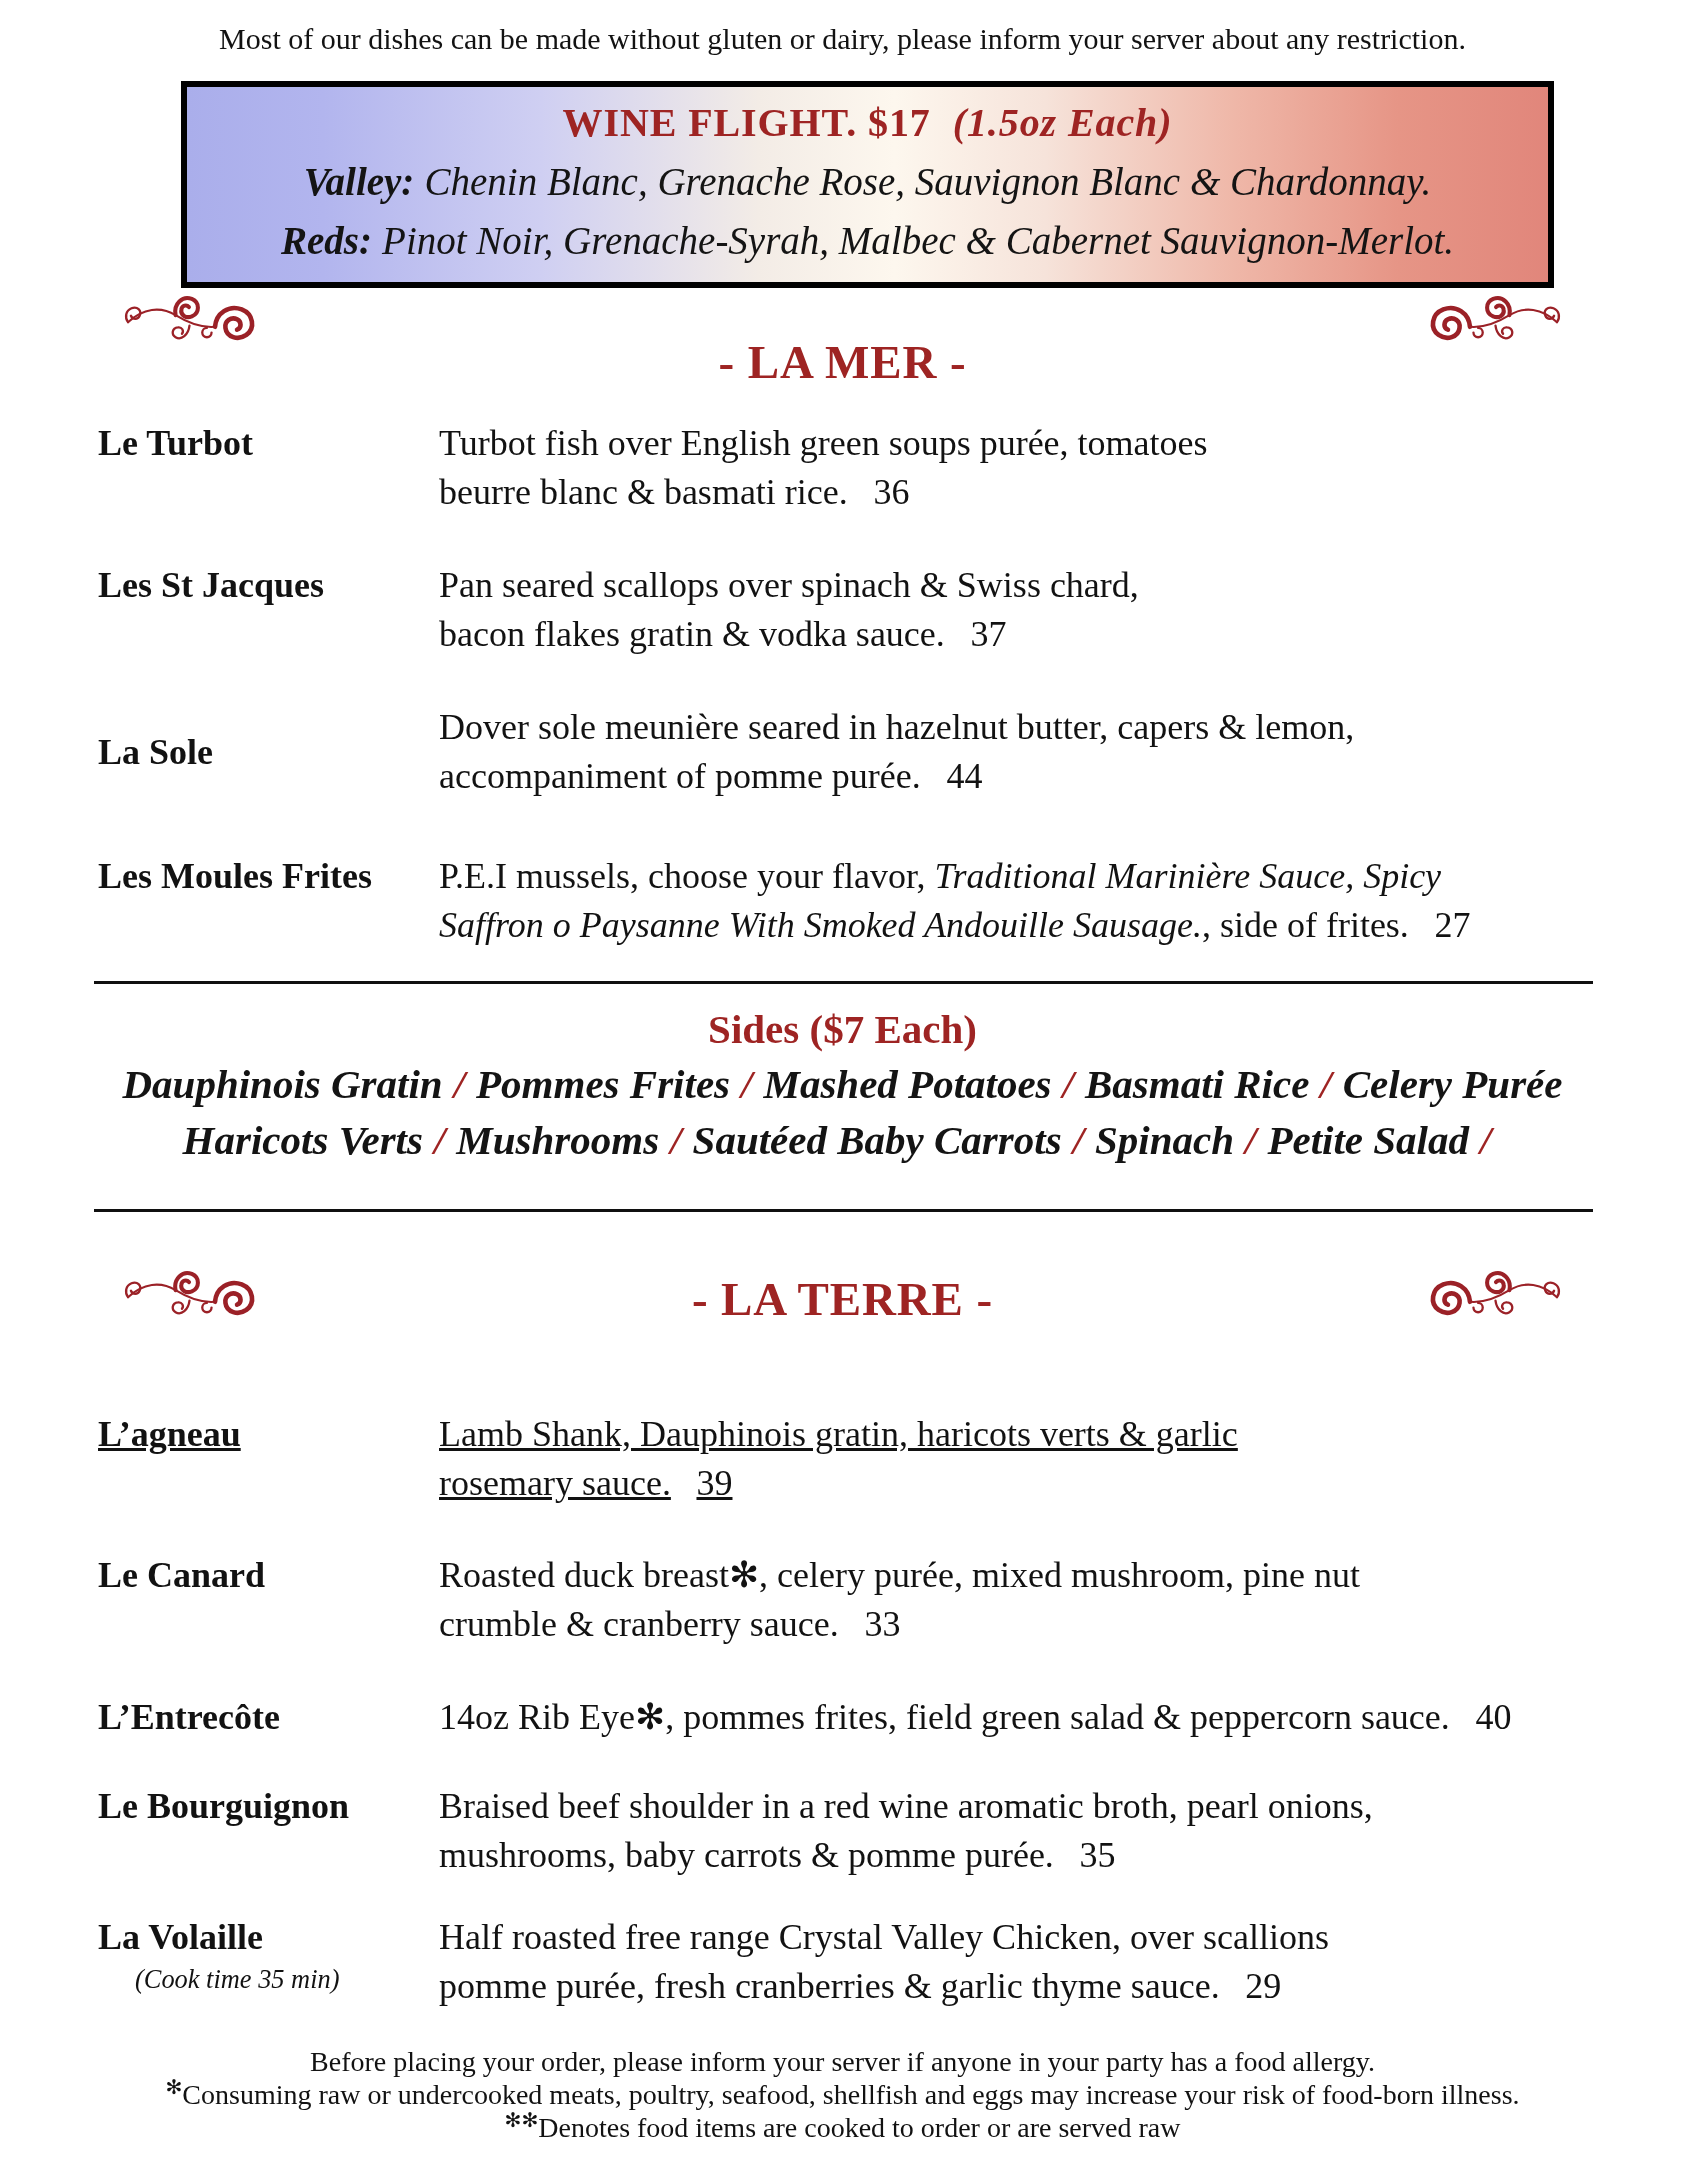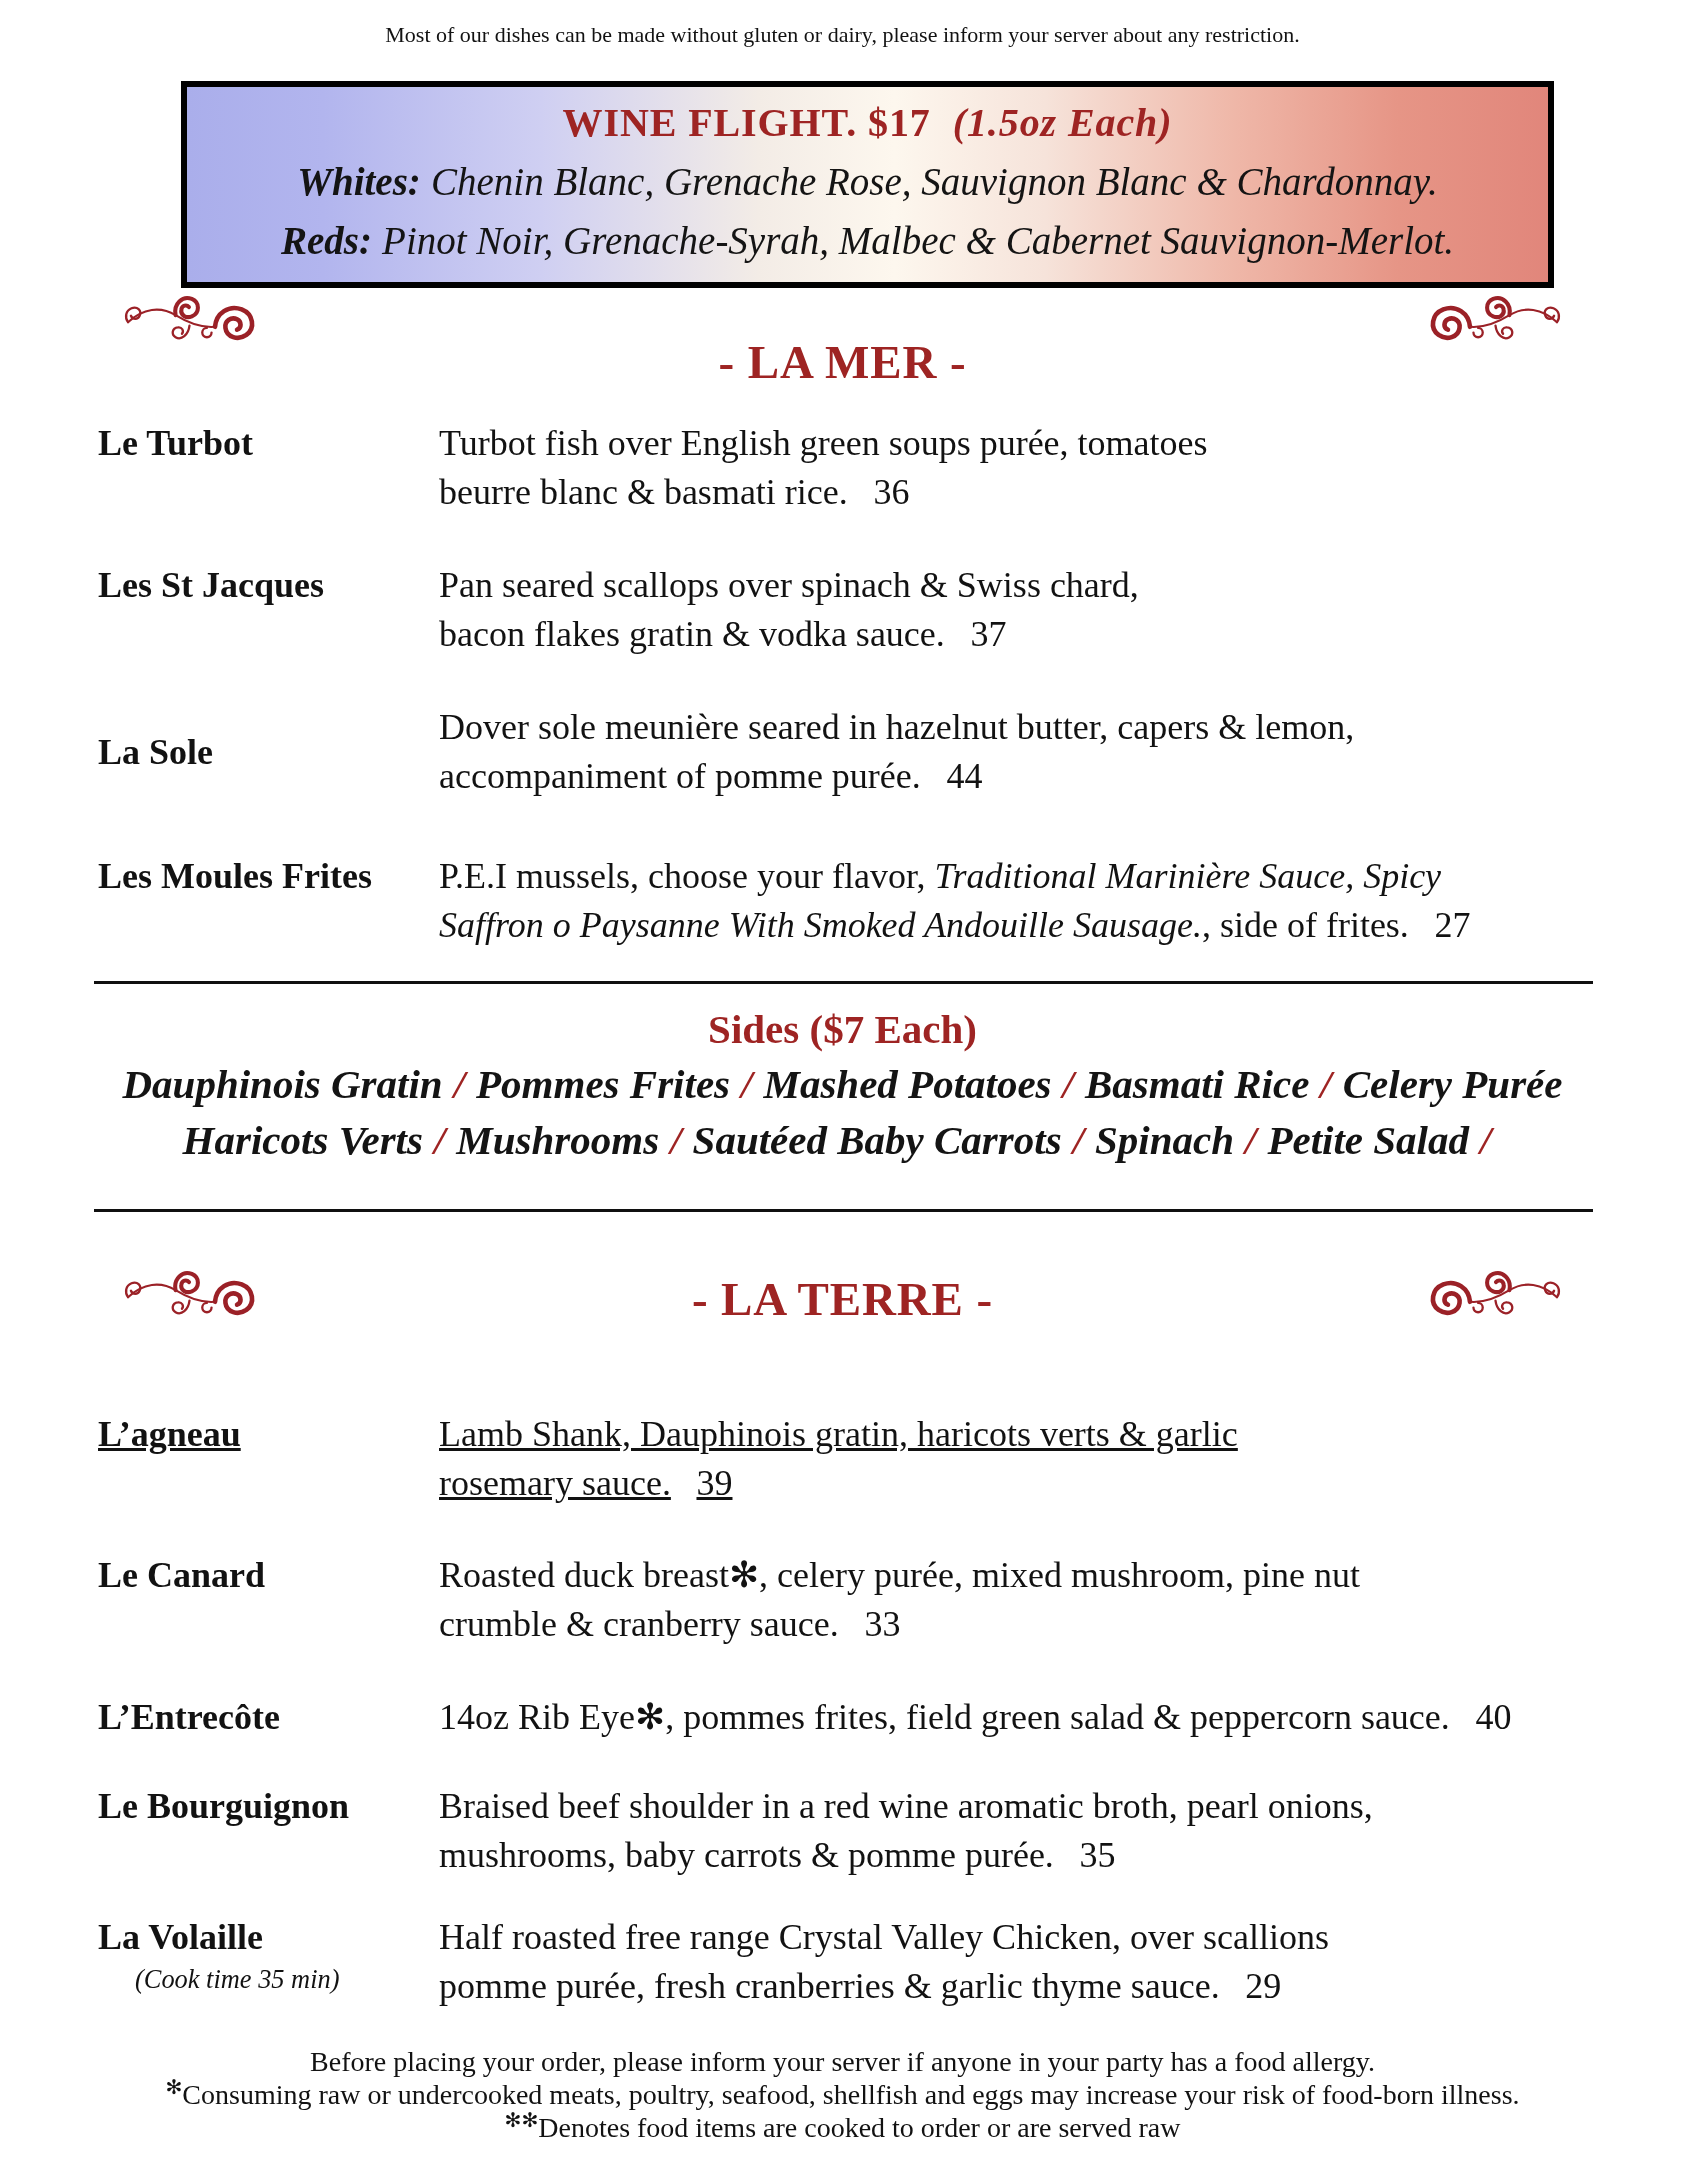--- a/index.html
+++ b/index.html
@@ -7,21 +7,21 @@
     --flourish:#9b2127;
     --flag-blue:#aaaeeb;
     --flag-red:#e1867b;
     --ink:#121212;
   }
   html,body{margin:0;padding:0;background:#ffffff;}
   #page{
     position:relative;width:1685px;height:2181px;background:#ffffff;overflow:hidden;
     font-family:"Liberation Serif","DejaVu Serif","DejaVu Sans",serif;color:var(--ink);
   }
-  .top-note{position:absolute;top:22px;left:0;width:100%;text-align:center;font-size:22px;}
+  .top-note{position:absolute;top:22px;left:0;width:100%;text-align:center;font-size:30px;}
   
   .wine-box{
     position:absolute;top:81px;left:181px;width:1361px;height:195px;
     border:6px solid #000;
     background:linear-gradient(90deg,var(--flag-blue) 0%,#b2b5ee 10%,#cfcff2 26%,#f3ece6 42%,#fdf7ee 52%,#f6e3da 63%,#efb7a8 77%,#e69586 89%,var(--flag-red) 100%);
     text-align:center;
   }
   .wine-title{margin-top:12px;font-size:40px;line-height:48px;font-weight:bold;color:var(--accent);letter-spacing:0.9px;}
   .wine-title .oz{font-style:italic;margin-left:22px;}
   .wine-line{margin-top:10.2px;font-size:39px;line-height:49px;font-style:italic;color:#141414;}
@@ -57,21 +57,21 @@
 
 <div id="page">
 
   <div class="top-note">Most of our dishes can be made without gluten or dairy, please inform your server about any restriction.</div>
 
   <div class="wine-box">
     <div class="wine-title">
       <span>WINE FLIGHT.  $17</span><span class="oz">(1.5oz Each)</span>
     </div>
     <div class="wine-line">
-      <span class="lbl">Whites:</span><span>Chenin Blanc, Grenache Rose, Sauvignon Blanc &amp; Chardonnay.</span>
+      <span class="lbl">Valley:</span><span>Chenin Blanc, Grenache Rose, Sauvignon Blanc &amp; Chardonnay.</span>
     </div>
     <div class="wine-line">
       <span class="lbl">Reds:</span><span>Pinot Noir, Grenache-Syrah, Malbec &amp; Cabernet Sauvignon-Merlot.</span>
     </div>
   </div>
 
   <div class="flourish left" style="left:118px;top:292px;">
     <svg viewBox="0 0 240 100" fill="none" stroke="currentColor" stroke-linecap="round">
       <path stroke-width="4" d="M 14 52 C 8 44 10 32 20 28 C 30 24 38 32 34 41 C 31 48 22 48 19 41"></path>
       <path stroke-width="3.5" d="M 14 52 C 40 28 70 24 96 40 C 120 55 140 62 164 60"></path>

